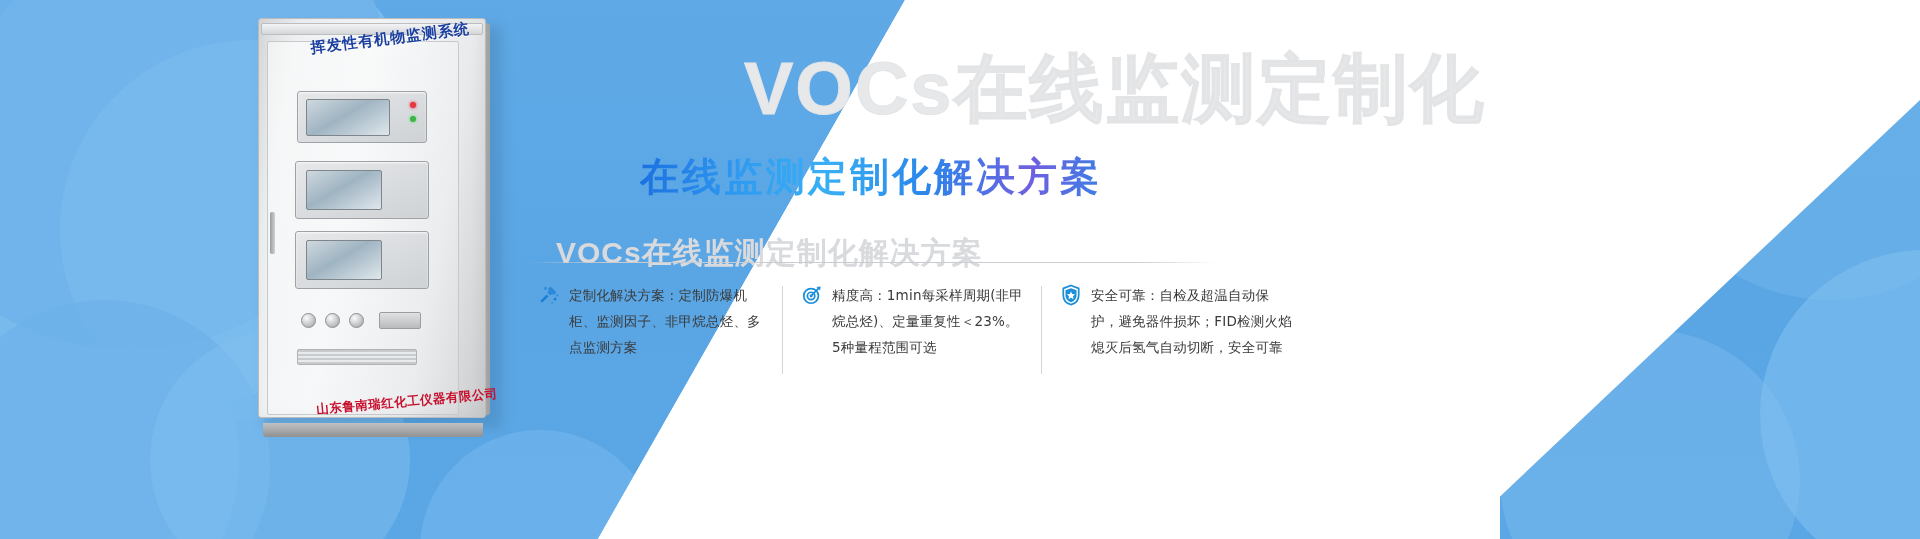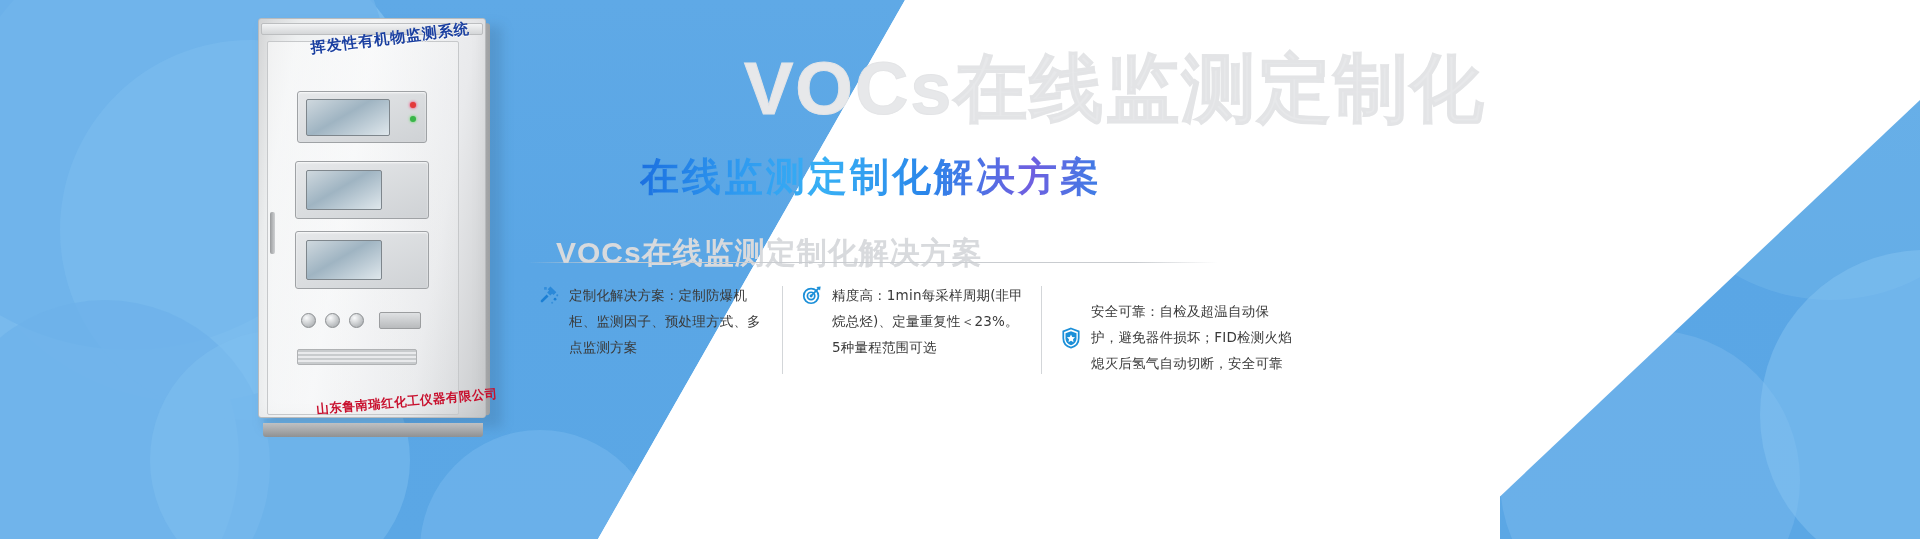--- a/index.html
+++ b/index.html
@@ -153,21 +153,21 @@
   .hr {
     position:absolute; left:528px; top:262px; width:690px; height:1px;
     background:linear-gradient(90deg,rgba(200,203,206,0) 0%,#c9ccd0 12%,#c9ccd0 88%,rgba(200,203,206,0) 100%);
   }
 
   
   .features { position:absolute; left:520px; top:282px; width:880px; height:110px; display:flex; }
   .feat { position:relative; display:flex; gap:9px; padding:0 18px; }
   .f1 { width:262px; }
   .f2 { width:258px; }
-  .f3 { width:268px;align-items:center; }
+  .f3 { width:268px; }
   .vsep { width:1px; background:#d3d6d9; margin:4px 0 18px 0; }
   .ficon { flex:0 0 22px; width:22px; height:22px; margin-top:2px; }
   .ftext {
     font-size:13.5px; line-height:26px; color:#3a3a3a;
     font-family:"DejaVu Sans","Liberation Sans",sans-serif;
     letter-spacing:.2px;
   }
 </style>
 </head>
 <body>
@@ -239,21 +239,21 @@
           <g fill="#1b7fd4">
             <path d="M3.2 17.6l6.2-6.2 2.1 2.1-6.2 6.2a1.5 1.5 0 0 1-2.1-2.1z"></path>
             <path d="M13.6 2.6l-3 3 1.5 1.5-2.1 2.1 3.4 3.4 2.1-2.1 1.5 1.5 3-3z" opacity=".75"></path>
             <circle cx="18.6" cy="16.6" r="1.5"></circle>
             <circle cx="21" cy="12.4" r="1.1" opacity=".7"></circle>
             <circle cx="15.4" cy="20.4" r="1.1" opacity=".55"></circle>
             <rect x="6.6" y="3.4" width="3" height="3" rx=".6" opacity=".6"></rect>
           </g>
         </svg>
       </span>
-      <span class="ftext">定制化解决方案：定制防爆机柜、监测因子、预处理方式、多点监测方案</span>
+      <span class="ftext">定制化解决方案：定制防爆机柜、监测因子、非甲烷总烃、多点监测方案</span>
     </div>
     <div class="vsep"></div>
 
     <div class="feat f2">
       <span class="ficon">
         <svg viewBox="0 0 24 24" width="22" height="22">
           <g fill="none" stroke="#1b8fd8" stroke-width="1.9">
             <circle cx="11" cy="13" r="8"></circle>
             <circle cx="11" cy="13" r="4"></circle>
           </g>

